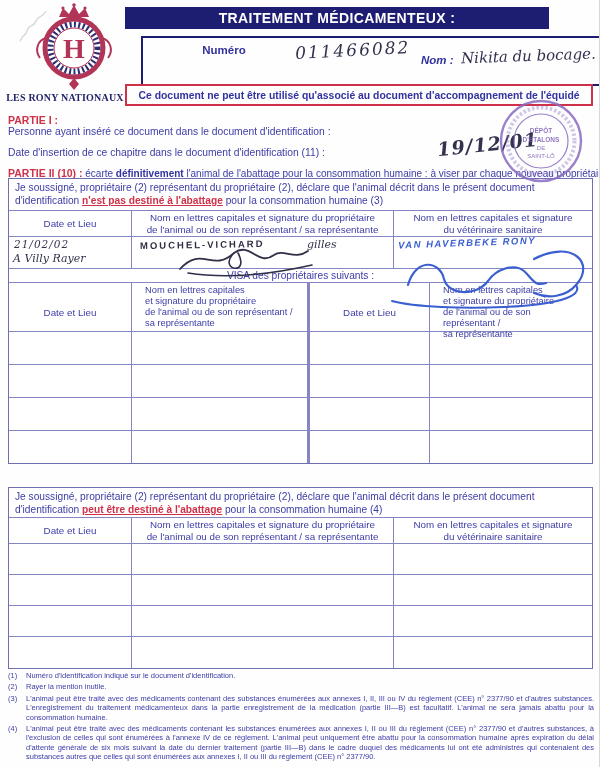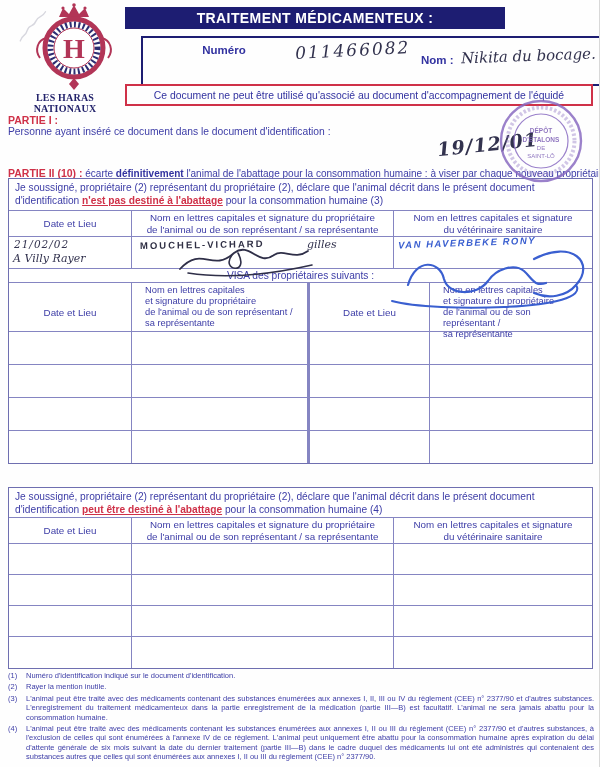--- a/index.html
+++ b/index.html
@@ -16,34 +16,34 @@
   }
   *{margin:0;padding:0;box-sizing:border-box;}
   html,body{background:#e8e8e8;}
   .page{
     position:relative;width:600px;height:767px;background:#fefefe;
     font-family:"Liberation Sans",sans-serif;color:var(--ink);
     overflow:hidden;margin:0 auto;border-right:1px solid #d8d8d8;
   }
   .abs{position:absolute;}
   
-  .banner{left:125px;top:7px;width:380px;height:22px;background:var(--bar);
+  .banner{left:125px;top:7px;width:424px;height:22px;background:var(--bar);
     color:#fff;font-weight:bold;font-size:14px;letter-spacing:.4px;
     display:flex;align-items:center;justify-content:center;}
   .idbox{left:141px;top:36px;width:468px;height:50px;border:2px solid var(--bar);}
   .id-label{position:absolute;left:6px;top:6px;width:150px;text-align:center;
     color:var(--inkb);font-weight:bold;font-size:11.5px;line-height:13px;}
   .hand{font-family:"DejaVu Serif",serif;font-style:italic;color:var(--hand);}
   .id-number{position:absolute;left:152px;top:2px;font-size:17px;letter-spacing:2px;
     transform:rotate(-3deg);}
   .nom-label{position:absolute;left:278px;top:16px;color:var(--inkb);
-    font-weight:bold;font-size:11.5px;}
+    font-weight:bold;font-size:11.5px;font-style:italic;}
   .nom-value{position:absolute;left:318px;top:9px;font-size:15px;transform:rotate(-2deg);}
   .notice{left:125px;top:84px;width:468px;height:22px;border:2px solid var(--red);
-    color:var(--inkb);font-weight:normal;font-size:10.4px;
+    color:var(--inkb);font-weight:bold;font-size:10.4px;
     display:flex;align-items:center;justify-content:center;}
   .logo-caption{left:6px;top:92px;width:118px;text-align:center;
     font-family:"Liberation Serif",serif;font-weight:bold;font-size:10px;
     color:#23236b;letter-spacing:.2px;}
   
   .red-label{color:var(--red);font-weight:bold;font-size:10.5px;}
   .p-line{font-size:10.3px;color:var(--ink);}
   .tech{left:378px;top:117px;width:196px;text-align:center;color:var(--inkb);
     font-weight:bold;font-size:10.5px;line-height:12px;z-index:3;}
   .hand-date{left:437px;top:133px;font-size:19px;font-weight:bold;
@@ -107,37 +107,38 @@
       <circle cx="48" cy="3" r="1.8" fill="#b23557"></circle>
       <circle cx="59" cy="6" r="1.6" fill="#b23557"></circle>
     <path d="M14,56 C8,48 12,38 20,36" fill="none" stroke="#b23557" stroke-width="2"></path>
     <path d="M82,56 C88,48 84,38 76,36" fill="none" stroke="#b23557" stroke-width="2"></path>
     <circle cx="48" cy="46" r="29" fill="none" stroke="#b23557" stroke-width="5"></circle>
     <circle cx="48" cy="46" r="23.5" fill="none" stroke="#2d2d72" stroke-width="6" stroke-dasharray="2 2.4"></circle>
     <circle cx="48" cy="46" r="20" fill="#ffffff" stroke="#b23557" stroke-width="1"></circle>
     <text x="48" y="56" text-anchor="middle" font-family="Liberation Serif, serif" font-size="28" font-weight="bold" fill="#b23557">H</text>
     <path d="M48,76 L53,82 L48,88 L43,82 Z" fill="#b23557"></path>
   </svg>
-  <div class="abs logo-caption">LES HARAS NATIONAUX</div>
+  <div class="abs logo-caption">LES RONY NATIONAUX</div>
 
   <div class="abs banner">TRAITEMENT MÉDICAMENTEUX :</div>
 
   <div class="abs idbox">
     <div class="id-label">
       <div>Numéro</div>
     </div>
     <div class="id-number hand">011466082</div>
     <div class="nom-label">Nom :</div>
     <div class="nom-value hand">Nikita du bocage.</div>
   </div>
 
   <div class="abs notice">Ce document ne peut être utilisé qu'associé au document d'accompagnement de l'équidé</div>
 
   <div class="abs red-label" style="left:8px;top:114px">PARTIE I :</div>
   <div class="abs p-line" style="left:8px;top:126px">Personne ayant inséré ce document dans le document d'identification :</div>
+  <div class="abs p-line" style="left:8px;top:147px">Date d'insertion de ce chapitre dans le document d'identification (11) :</div>
 
   <div class="abs hand-date hand">19/12/01</div>
 
   <svg class="abs round-stamp" width="86" height="86" viewBox="0 0 86 86">
     <circle cx="43" cy="43" r="40" fill="none" stroke="#8a6cc2" stroke-width="2.4"></circle>
     <circle cx="43" cy="43" r="27" fill="none" stroke="#8a6cc2" stroke-width="1.2"></circle>
     <circle cx="43" cy="43" r="33.5" fill="none" stroke="#8a6cc2" stroke-width="4" stroke-dasharray="2.5 2" opacity="0.45"></circle>
     <text x="43" y="35" text-anchor="middle" font-size="6.5" font-weight="bold" fill="#7d5fb5" font-family="Liberation Sans, sans-serif">DÉPÔT</text>
     <text x="43" y="44" text-anchor="middle" font-size="6.5" font-weight="bold" fill="#7d5fb5" font-family="Liberation Sans, sans-serif">D'ÉTALONS</text>
     <text x="43" y="52" text-anchor="middle" font-size="6" fill="#7d5fb5" font-family="Liberation Sans, sans-serif">DE</text>

